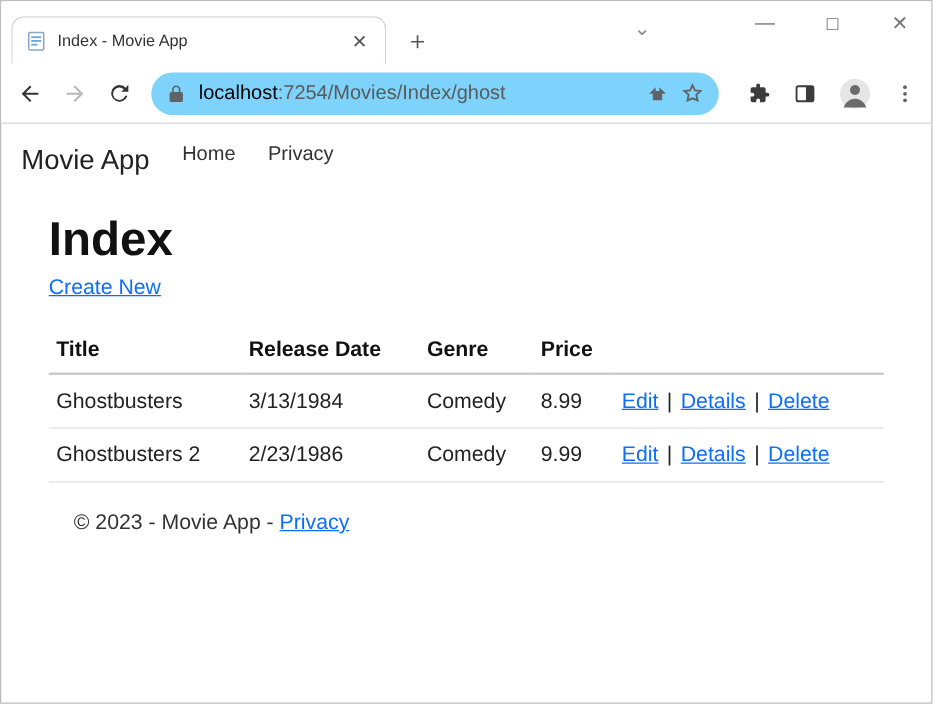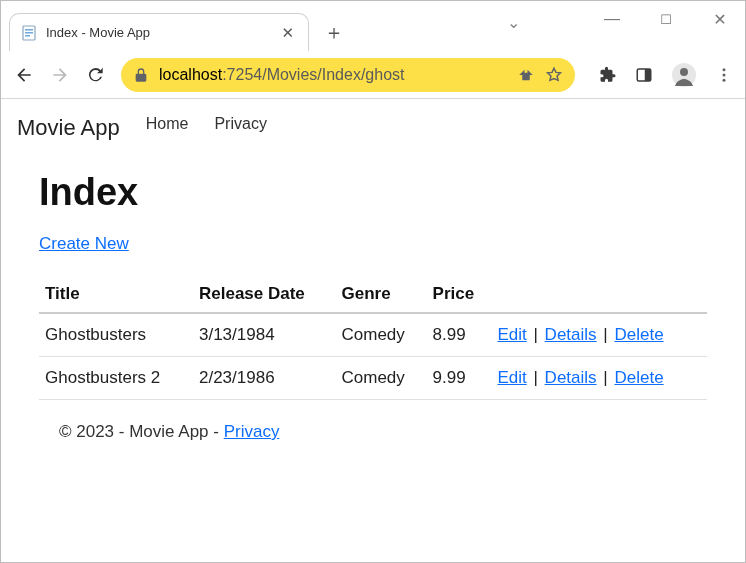--- a/index.html
+++ b/index.html
@@ -32,21 +32,21 @@
   .chev { position:absolute; top:12px; left:506px; color:#888; font-size:16px; }
   
   .toolbar {
     height:48px; display:flex; align-items:center;
     padding:0 12px; gap:14px; border-bottom:1px solid #d7d7d7;
     background:#fff;
   }
   .navbtn { width:22px; height:22px; display:flex; align-items:center; justify-content:center; color:#333; cursor:pointer; font-size:22px; }
   .navbtn.disabled { color:#b8b8b8; cursor:default; }
   .urlbar {
-    flex:1; height:34px; background:#fde047; border-radius:17px;
+    flex:1; height:34px; background:#7dd3fc; border-radius:17px;
     display:flex; align-items:center; padding:0 12px; gap:10px;
     font-size:16px; color:#333;
   }
   .urlbar .lock svg { display:block; }
   .urlbar .url { flex:1; white-space:nowrap; overflow:hidden; }
   .urlbar .url .host { color:#000; }
   .urlbar .url .path { color:#5a5a5a; }
   .urlbar .ricon { color:#5f6368; cursor:pointer; display:flex; }
   .ricons-right { display:flex; align-items:center; gap:18px; margin-left:10px; }
   .ricons-right .ic { color:#5f6368; cursor:pointer; display:flex; }
@@ -55,21 +55,21 @@
   .appbar {
     display:flex; align-items:flex-start; gap:26px;
     padding:16px 4px 12px 16px;
     font-size:20px; color:#222;
   }
   .appbar .brand { font-size:22px; }
   .appbar .navlink { font-size:16px; color:#333; cursor:pointer; }
   .content { padding:0 38px; }
   h1.pg-title { font-size:38px; font-weight:700; margin:18px 0 6px 0; color:#111; }
   a.link { color:#0d6efd; text-decoration:underline; cursor:pointer; }
-  .create { font-size:17px; display:inline-block; margin-bottom:22px;margin-top:14px; }
+  .create { font-size:17px; display:inline-block; margin-bottom:22px; }
   table.movies { width:100%; border-collapse:collapse; font-size:17px; }
   table.movies th { text-align:left; font-weight:700; padding:8px 6px; border-bottom:2px solid #ccc; color:#111; }
   table.movies td { padding:11px 6px; border-bottom:1px solid #e0e0e0; color:#222; }
   table.movies td.actions a { color:#0d6efd; }
   .sep { color:#222; padding:0 2px; }
   footer.pgf { padding:22px 58px; font-size:17px; color:#333; }
 </style>
 </head>
 <body>
 

